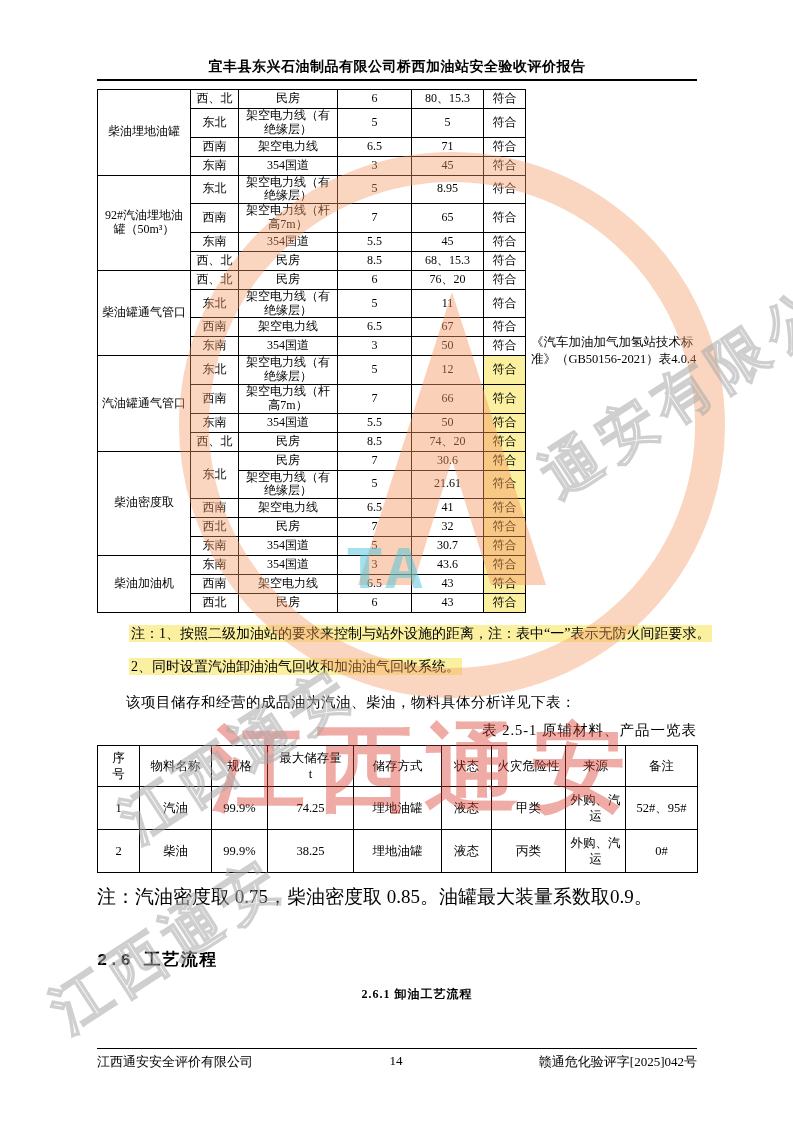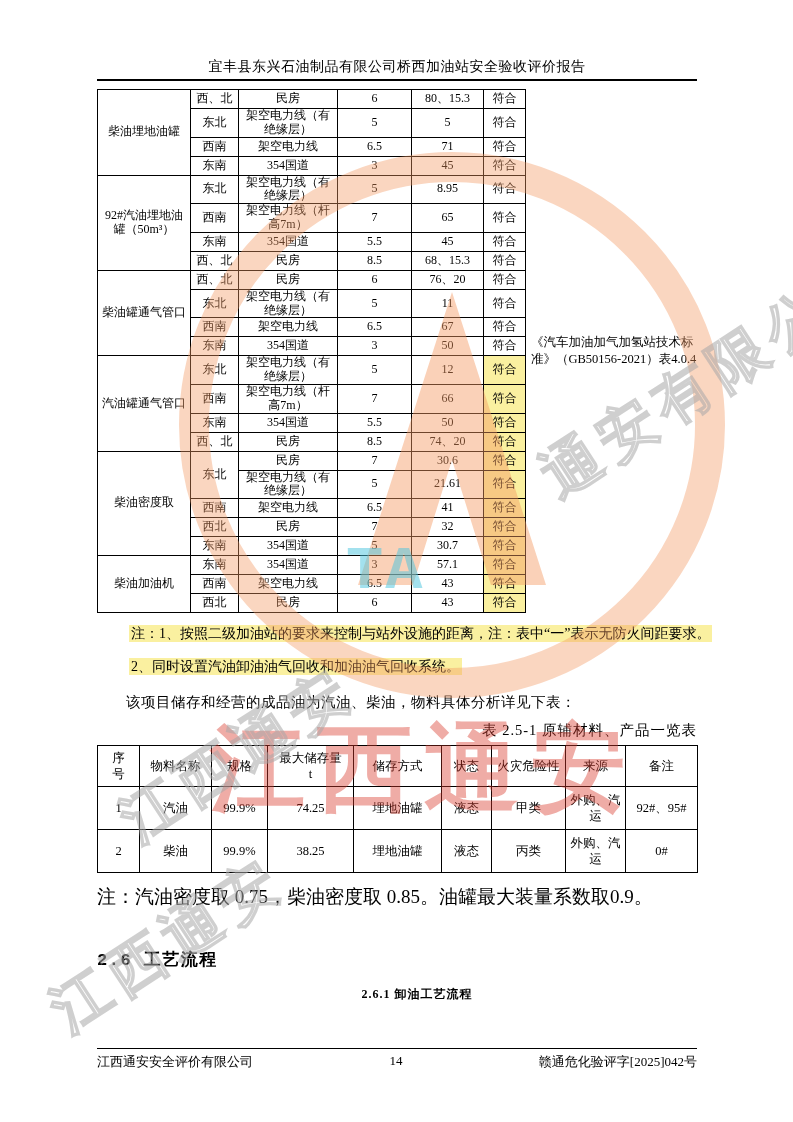--- a/index.html
+++ b/index.html
@@ -2,21 +2,21 @@
 <html><head>
 <meta charset="utf-8">
 <style>
   html,body{margin:0;padding:0;}
   body{
     width:793px;height:1122px;position:relative;background:#ffffff;overflow:hidden;
     font-family:"Liberation Serif","DejaVu Serif",serif;color:#000;
   }
   .page{position:absolute;inset:0;}
   .content{position:absolute;left:97px;top:0;width:600px;}
-  .header-title{margin-top:58px;text-align:center;font-size:14px;letter-spacing:.5px;}
+  .header-title{margin-top:58px;text-align:center;font-size:14px;letter-spacing:.5px;font-weight:bold;}
   .header-rule{border-bottom:2px solid #000;margin-top:3px;}
 
   
   .t1wrap{display:flex;margin-top:8px;}
   .t1{border-collapse:collapse;width:428px;table-layout:fixed;font-size:12px;}
   .t1 td{border:1px solid #000;text-align:center;vertical-align:middle;padding:0 2px;height:18px;line-height:1.15;word-break:break-all;}
   .t1 td.hl{background:#faf0a0;}
   .t1ref{flex:1;display:flex;align-items:center;justify-content:center;text-align:left;
          font-size:12.5px;line-height:1.35;padding-left:5px;}
 
@@ -226,21 +226,21 @@
               <td>354国道</td>
               <td>5</td>
               <td>30.7</td>
               <td class="hl">符合</td>
             </tr>
             <tr>
               <td rowspan="3">柴油加油机</td>
               <td>东南</td>
               <td>354国道</td>
               <td>3</td>
-              <td>57.1</td>
+              <td>43.6</td>
               <td class="hl">符合</td>
             </tr>
             <tr>
               <td>西南</td>
               <td>架空电力线</td>
               <td>6.5</td>
               <td>43</td>
               <td class="hl">符合</td>
             </tr>
             <tr>
@@ -297,21 +297,21 @@
       <tbody>
           <tr>
             <td>1</td>
             <td>汽油</td>
             <td>99.9%</td>
             <td>74.25</td>
             <td>埋地油罐</td>
             <td>液态</td>
             <td>甲类</td>
             <td>外购、汽运</td>
-            <td>92#、95#</td>
+            <td>52#、95#</td>
           </tr>
           <tr>
             <td>2</td>
             <td>柴油</td>
             <td>99.9%</td>
             <td>38.25</td>
             <td>埋地油罐</td>
             <td>液态</td>
             <td>丙类</td>
             <td>外购、汽运</td>

